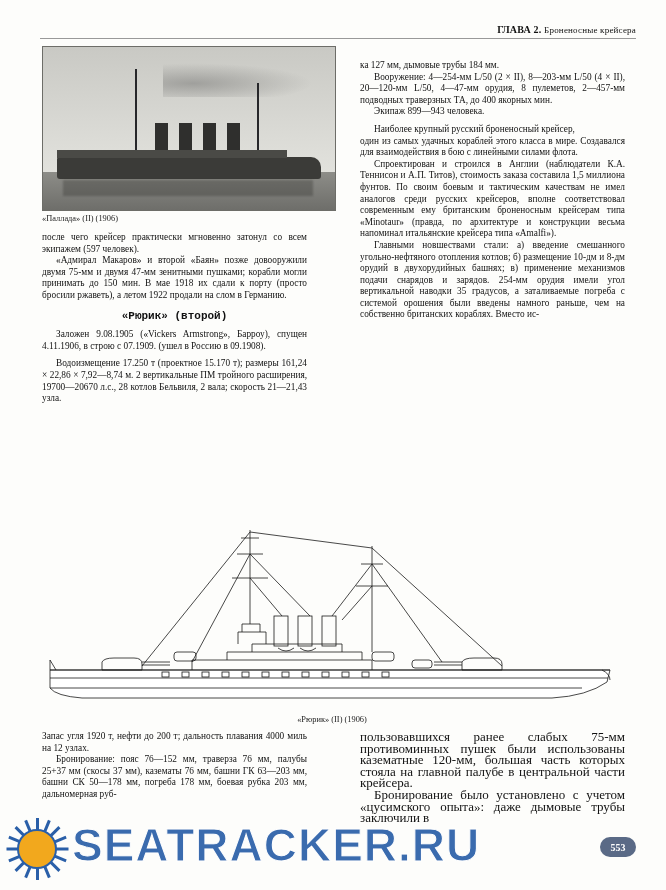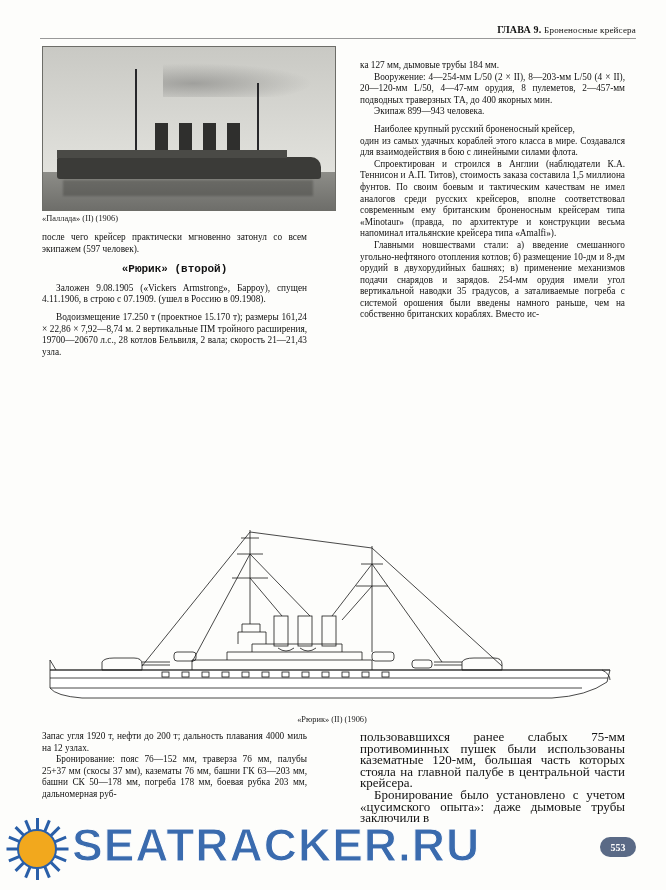--- a/index.html
+++ b/index.html
@@ -244,21 +244,21 @@
     margin-left: 4px;
     opacity: .92;
   }
 </style>
 </head>
 <body>
 
 <div class="page">
 
   <div class="header">
-    <span class="chap">ГЛАВА 9.</span>
+    <span class="chap">ГЛАВА 2.</span>
     <span class="chapname">Броненосные крейсера</span>
   </div>
   <div class="header-rule"></div>
 
   <div class="photo">
     <div class="sky"></div>
     <div class="sea"></div>
     <div class="smoke"></div>
     <div class="mast m1"></div>
     <div class="mast m2"></div>
@@ -268,20 +268,21 @@
     <div class="funnel f4"></div>
     <div class="hull"></div>
     <div class="reflect"></div>
   </div>
   <div style="position:absolute;left:42px;top:211px;width:292px;">
     <div class="caption">«Паллада» (II) (1906)</div>
   </div>
 
   <div class="col col-left" style="top:232px;">
     <p class="noindent">после чего крейсер практически мгновенно затонул со всем экипажем (597 человек).</p>
+    <p>«Адмирал Макаров» и второй «Баян» позже довооружили двумя 75-мм и двумя 47-мм зенитными пушками; корабли могли принимать до 150 мин. В мае 1918 их сдали к порту (просто бросили ржаветь), а летом 1922 продали на слом в Германию.</p>
     <p class="subhead">«Рюрик» (второй)</p>
     <p>Заложен 9.08.1905 («Vickers Armstrong», Барроу), спущен 4.11.1906, в строю с 07.1909. (ушел в Россию в 09.1908).</p>
     <div class="gap"></div>
     <p>Водоизмещение 17.250 т (проектное 15.170 т); размеры 161,24 × 22,86 × 7,92—8,74 м. 2 вертикальные ПМ тройного расширения, 19700—20670 л.с., 28 котлов Бельвиля, 2 вала; скорость 21—21,43 узла.</p>
   </div>
 
   <div class="col col-right" style="top:60px;">
     <p class="noindent">ка 127 мм, дымовые трубы 184 мм.</p>
     <p>Вооружение: 4—254-мм L/50 (2 × II), 8—203-мм L/50 (4 × II), 20—120-мм L/50, 4—47-мм орудия, 8 пулеметов, 2—457-мм подводных траверзных ТА, до 400 якорных мин.</p>
     <p>Экипаж 899—943 человека.</p>

